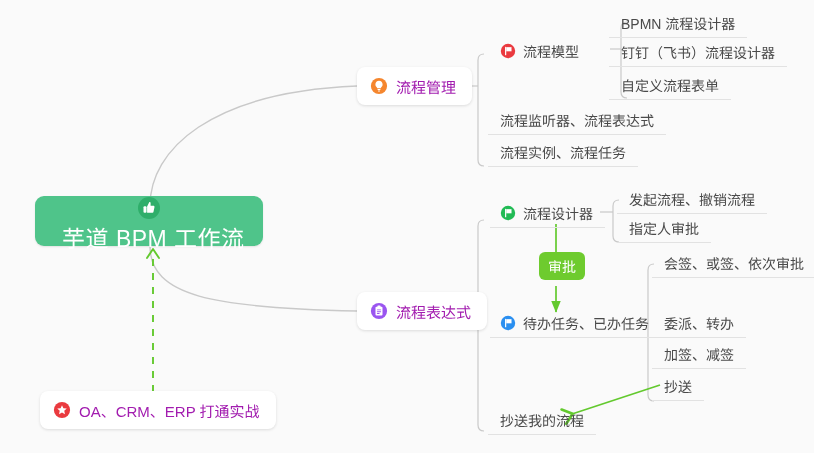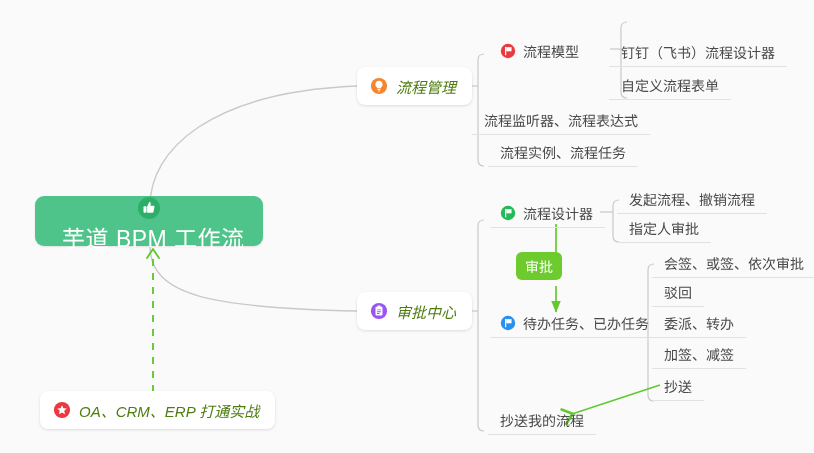--- a/index.html
+++ b/index.html
@@ -31,22 +31,21 @@
   .root .label{margin-left:9px;white-space:nowrap;}
 
   
   .branch{
     background:#ffffff;
     border-radius:8px;
     height:38px;
     padding:0 16px 0 13px;
     box-shadow:0 1px 3px rgba(0,0,0,.12);
     font-size:15px;
-    color:#4d7c0f;
-    font-style:italic;
+    color:#a21caf;
   }
   .branch .label{margin-left:8px;white-space:nowrap;}
 
   
   .leaf{
     height:30px;
     padding:0 12px 0 10px;
     font-size:14px;
     color:#4a4a4a;
     border-bottom:1px solid #e2e2e2;
@@ -154,87 +153,87 @@
     <span class="ic">
       <svg width="16" height="16" viewBox="0 0 20 20">
         <circle cx="10" cy="10" r="9" fill="#ea3a3f"></circle>
         <rect x="6.3" y="4.8" width="1.5" height="10.6" rx="0.7" fill="#ffffff"></rect>
         <path d="M7.8 5.2 H14.4 V10.4 H7.8 Z" fill="#ffffff"></path>
       </svg>
     </span>
     <span class="label">流程模型</span>
   </div>
 
+  <div class="node leaf plain" style="left:609px;top:8px;">
+    <span class="label" style="margin-left:0">BPMN 流程设计器</span>
+  </div>
   <div class="node leaf plain" style="left:609px;top:37px;">
     <span class="label" style="margin-left:0">钉钉（飞书）流程设计器</span>
   </div>
   <div class="node leaf plain" style="left:609px;top:70px;">
     <span class="label" style="margin-left:0">自定义流程表单</span>
   </div>
 
-  <div class="node leaf plain" style="left:472px;top:105px;">
+  <div class="node leaf plain" style="left:488px;top:105px;">
     <span class="label" style="margin-left:0">流程监听器、流程表达式</span>
   </div>
   <div class="node leaf plain" style="left:488px;top:137px;">
     <span class="label" style="margin-left:0">流程实例、流程任务</span>
   </div>
 
   <div class="node branch" style="left:357px;top:292px;">
     <span class="ic">
       <svg width="18" height="18" viewBox="0 0 20 20">
         <circle cx="10" cy="10" r="9" fill="#9a55f0"></circle>
         <rect x="6.1" y="5.4" width="7.8" height="9.5" rx="1.1" fill="#ffffff"></rect>
         <rect x="8.2" y="3.9" width="3.6" height="2.3" rx="0.8" fill="#ffffff"></rect>
         <rect x="7.6" y="8.3" width="4.8" height="0.95" rx="0.47" fill="#9a55f0"></rect>
         <rect x="7.6" y="10.3" width="4.8" height="0.95" rx="0.47" fill="#9a55f0"></rect>
         <rect x="7.6" y="12.3" width="3.2" height="0.95" rx="0.47" fill="#9a55f0"></rect>
       </svg>
     </span>
-    <span class="label">审批中心</span>
+    <span class="label">流程表达式</span>
   </div>
 
   <div class="node leaf" style="left:490px;top:198px;">
     <span class="ic">
       <svg width="16" height="16" viewBox="0 0 20 20">
         <circle cx="10" cy="10" r="9" fill="#22bb55"></circle>
         <rect x="6.3" y="4.8" width="1.5" height="10.6" rx="0.7" fill="#ffffff"></rect>
         <path d="M7.8 5.2 H14.4 V10.4 H7.8 Z" fill="#ffffff"></path>
       </svg>
     </span>
     <span class="label">流程设计器</span>
   </div>
 
   <div class="node leaf plain" style="left:617px;top:184px;text-align:center;">
     <span class="label" style="margin-left:0">发起流程、撤销流程</span>
   </div>
   <div class="node leaf plain" style="left:617px;top:213px;">
     <span class="label" style="margin-left:0">指定人审批</span>
   </div>
 
-  <div class="node tag" style="left:516px;top:252px;">
+  <div class="node tag" style="left:539px;top:252px;">
     <span class="label">审批</span>
   </div>
 
   <div class="node leaf" style="left:490px;top:308px;">
     <span class="ic">
       <svg width="16" height="16" viewBox="0 0 20 20">
         <circle cx="10" cy="10" r="9" fill="#2a8ff0"></circle>
         <rect x="6.3" y="4.8" width="1.5" height="10.6" rx="0.7" fill="#ffffff"></rect>
         <path d="M7.8 5.2 H14.4 V10.4 H7.8 Z" fill="#ffffff"></path>
       </svg>
     </span>
     <span class="label">待办任务、已办任务</span>
   </div>
 
   <div class="node leaf plain" style="left:652px;top:248px;">
     <span class="label" style="margin-left:0">会签、或签、依次审批</span>
   </div>
-  <div class="node leaf plain" style="left:652px;top:277px;">
-    <span class="label" style="margin-left:0">驳回</span>
-  </div>
   <div class="node leaf plain" style="left:652px;top:308px;">
     <span class="label" style="margin-left:0">委派、转办</span>
   </div>
   <div class="node leaf plain" style="left:652px;top:339px;">
     <span class="label" style="margin-left:0">加签、减签</span>
   </div>
   <div class="node leaf plain" style="left:652px;top:371px;">
     <span class="label" style="margin-left:0">抄送</span>
   </div>
 

